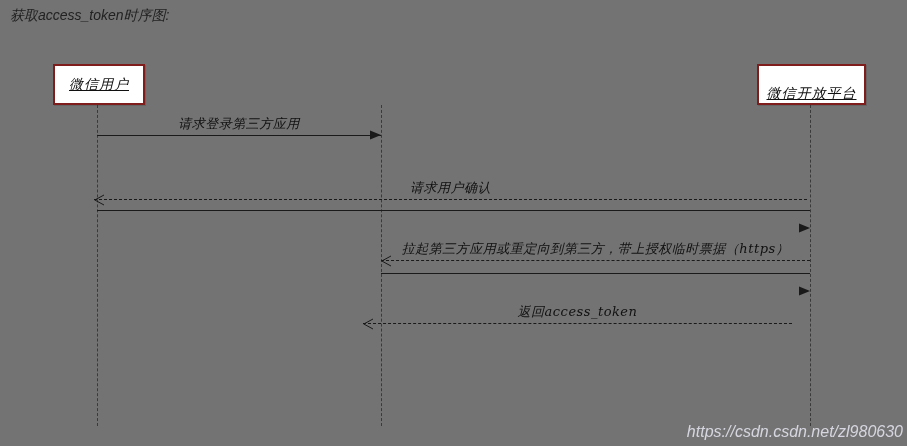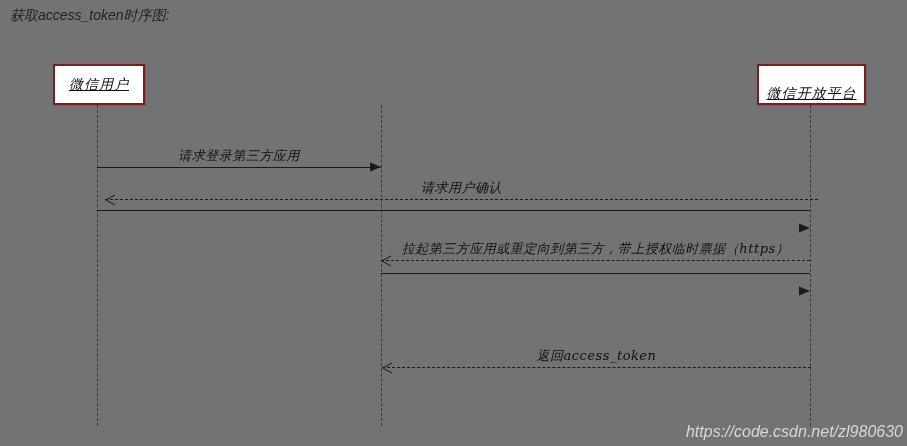--- a/index.html
+++ b/index.html
@@ -95,30 +95,30 @@
     <span class="actor-label">微信用户</span>
   </div>
   <div class="actor-box" style="left:757px;width:109px;align-items:flex-end;">
     <span class="actor-label">微信开放平台</span>
   </div>
 
   <div class="lifeline" style="left:97px;"></div>
   <div class="lifeline" style="left:381px;"></div>
   <div class="lifeline" style="left:810px;"></div>
 
-  <div class="msg" style="left:97px;top:115px;width:284px;margin-top:32px;">
+  <div class="msg" style="left:97px;top:115px;width:284px;">
     <span class="msg-label">请求登录第三方应用</span>
     <div class="msg-line solid"></div>
     <svg class="arrow right" width="11" height="10" viewBox="0 0 11 10">
         <path d="M0 0.5 L11 5 L0 9.5 Z" fill="#1a1a1a"></path>
       </svg>
   </div>
 
 
-  <div class="msg" style="left:105px;top:179px;width:713px;">
+  <div class="msg" style="left:94px;top:179px;width:713px;">
     <span class="msg-label">请求用户确认</span>
     <div class="msg-line dashed"></div>
     <svg class="arrow left" width="10" height="12" viewBox="0 0 10 12">
         <path d="M10 1 L0.8 6 L10 11" fill="none" stroke="#1a1a1a" stroke-width="1"></path>
       </svg>
   </div>
 
   <div class="msg" style="left:97px;top:208px;width:713px;">
     <div class="msg-line solid"></div>
     <svg class="arrow right" width="11" height="10" viewBox="0 0 11 10">
@@ -134,23 +134,23 @@
       </svg>
   </div>
 
   <div class="msg" style="left:381px;top:271px;width:429px;">
     <div class="msg-line solid"></div>
     <svg class="arrow right" width="11" height="10" viewBox="0 0 11 10">
         <path d="M0 0.5 L11 5 L0 9.5 Z" fill="#1a1a1a"></path>
       </svg>
   </div>
 
-  <div class="msg" style="left:382px;top:303px;width:429px;margin-top:44px;">
+  <div class="msg" style="left:363px;top:303px;width:429px;">
     <span class="msg-label">返回access_token</span>
     <div class="msg-line dashed"></div>
     <svg class="arrow left" width="10" height="12" viewBox="0 0 10 12">
         <path d="M10 1 L0.8 6 L10 11" fill="none" stroke="#1a1a1a" stroke-width="1"></path>
       </svg>
   </div>
 
-  <div class="watermark">https://code.csdn.net/zl980630</div>
+  <div class="watermark">https://csdn.csdn.net/zl980630</div>
 
 </div>
 
 </body></html>

